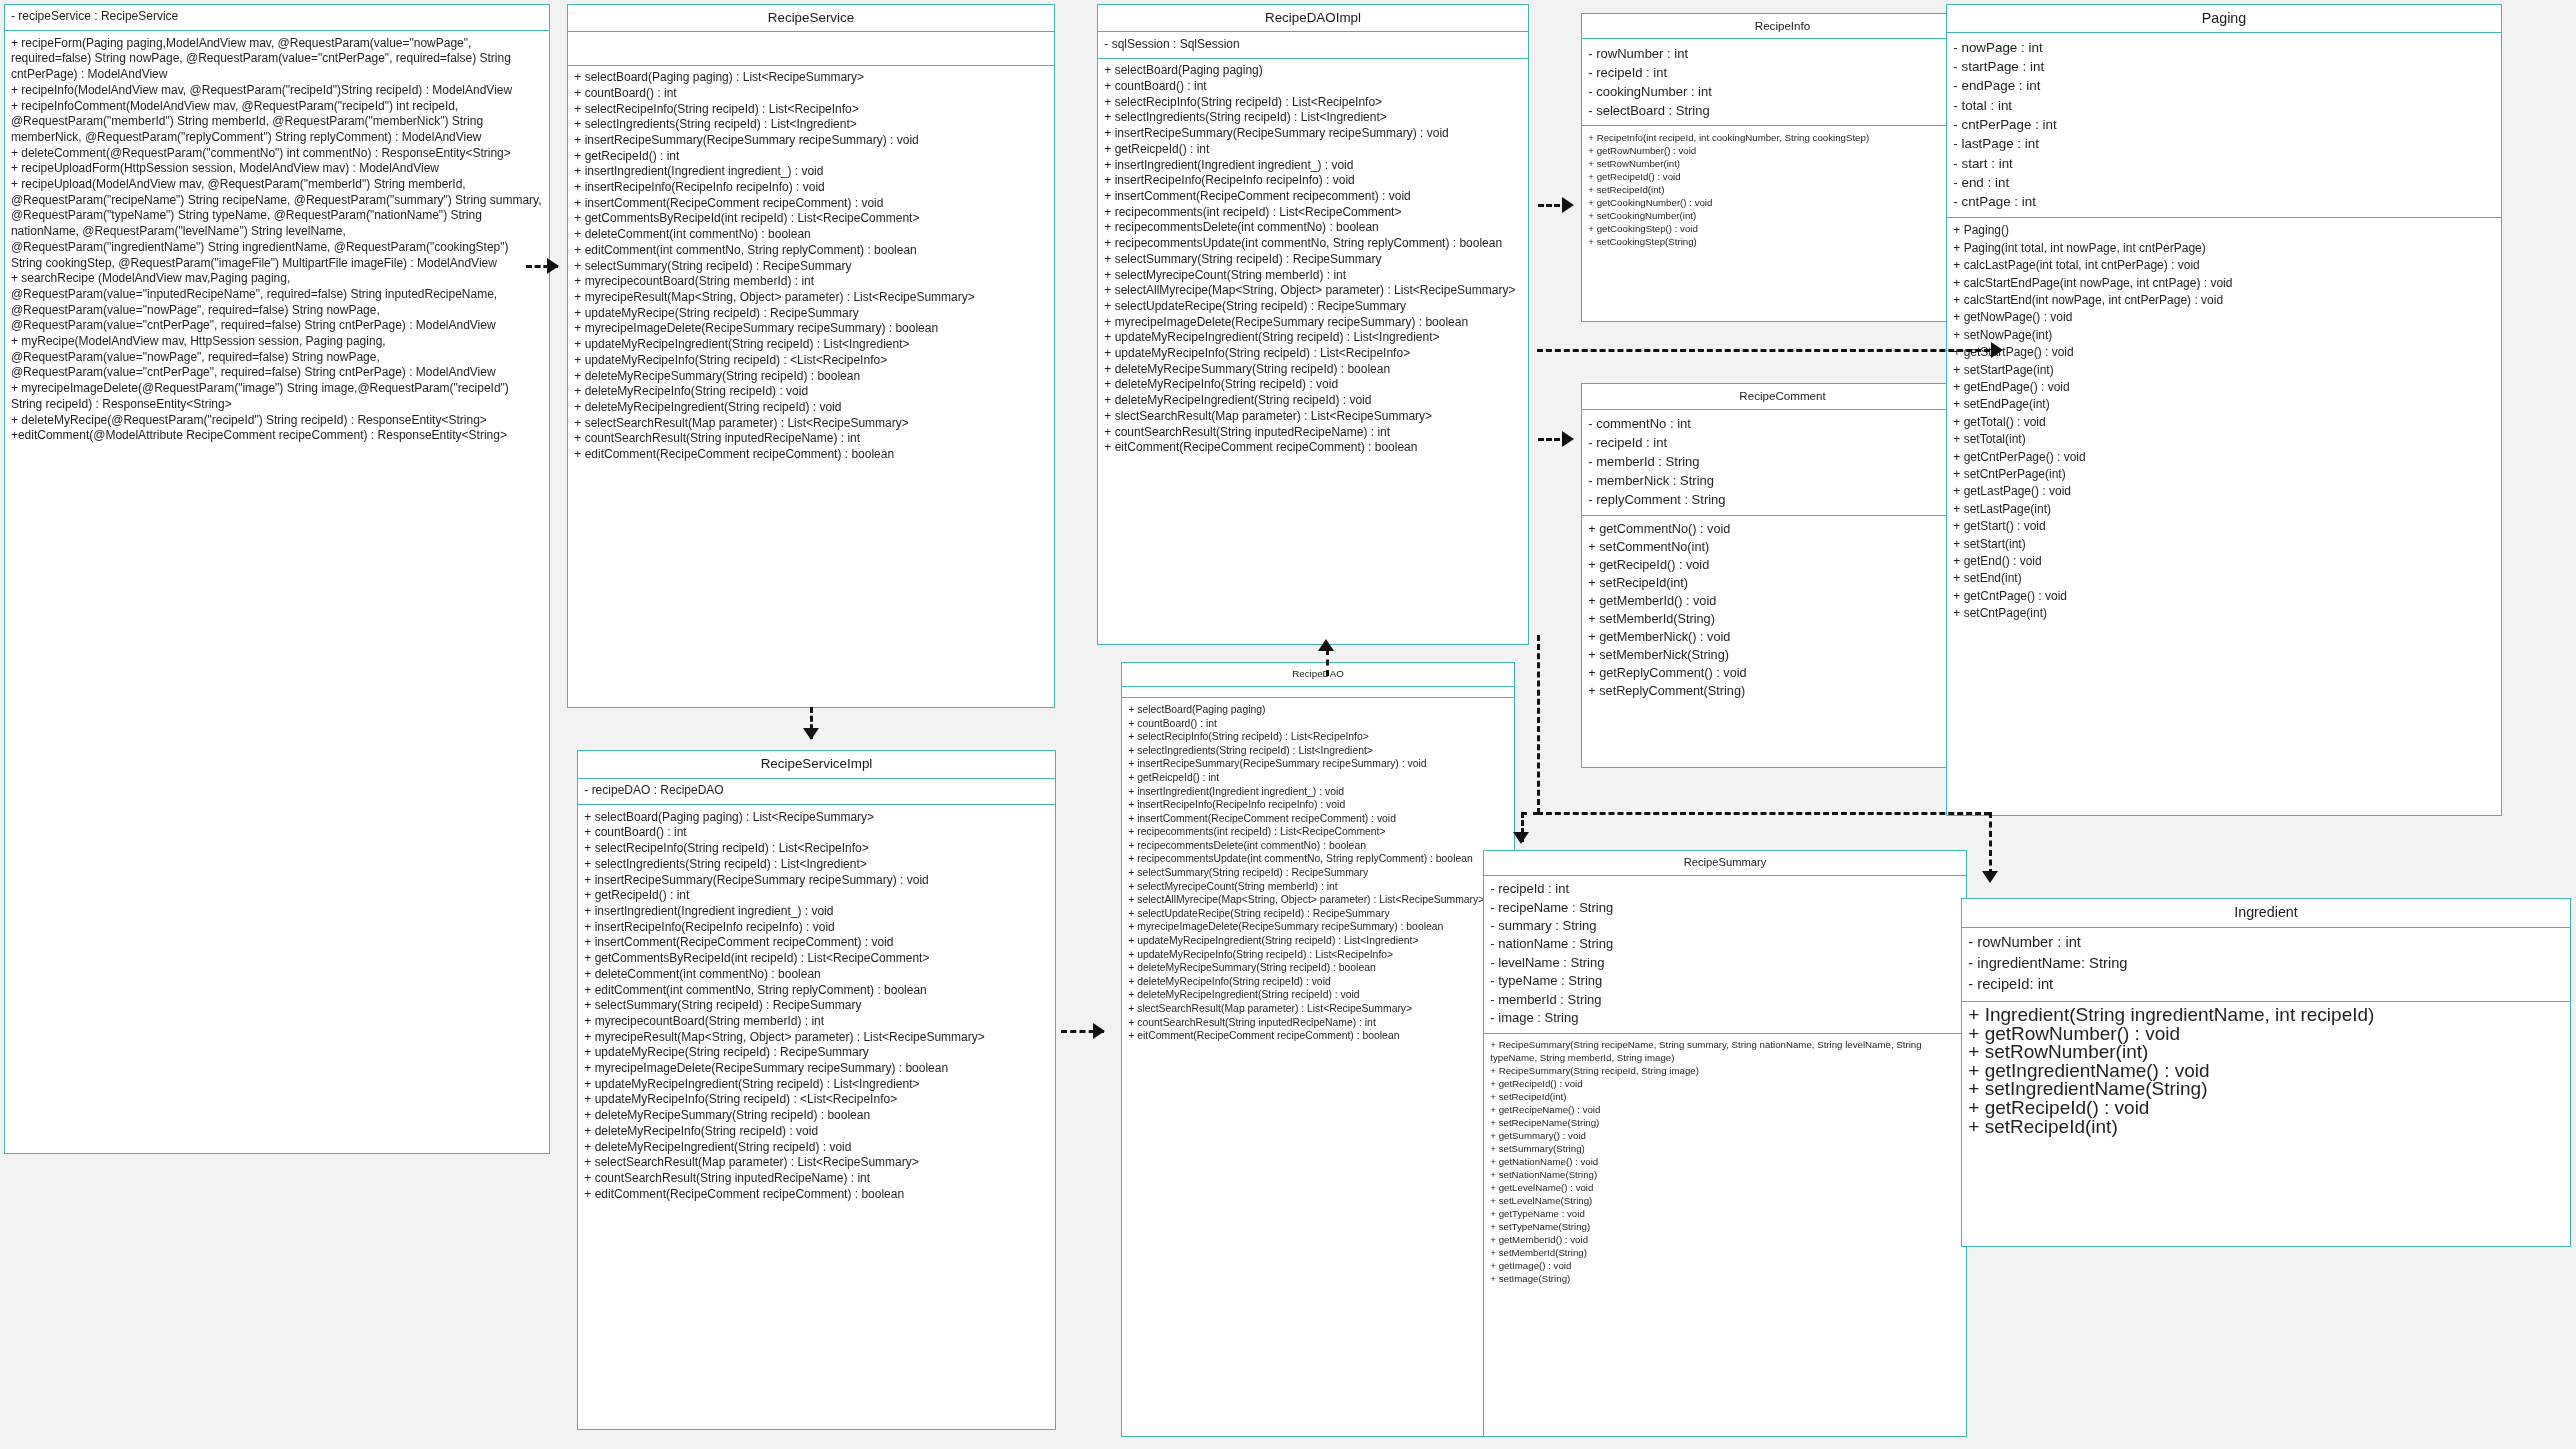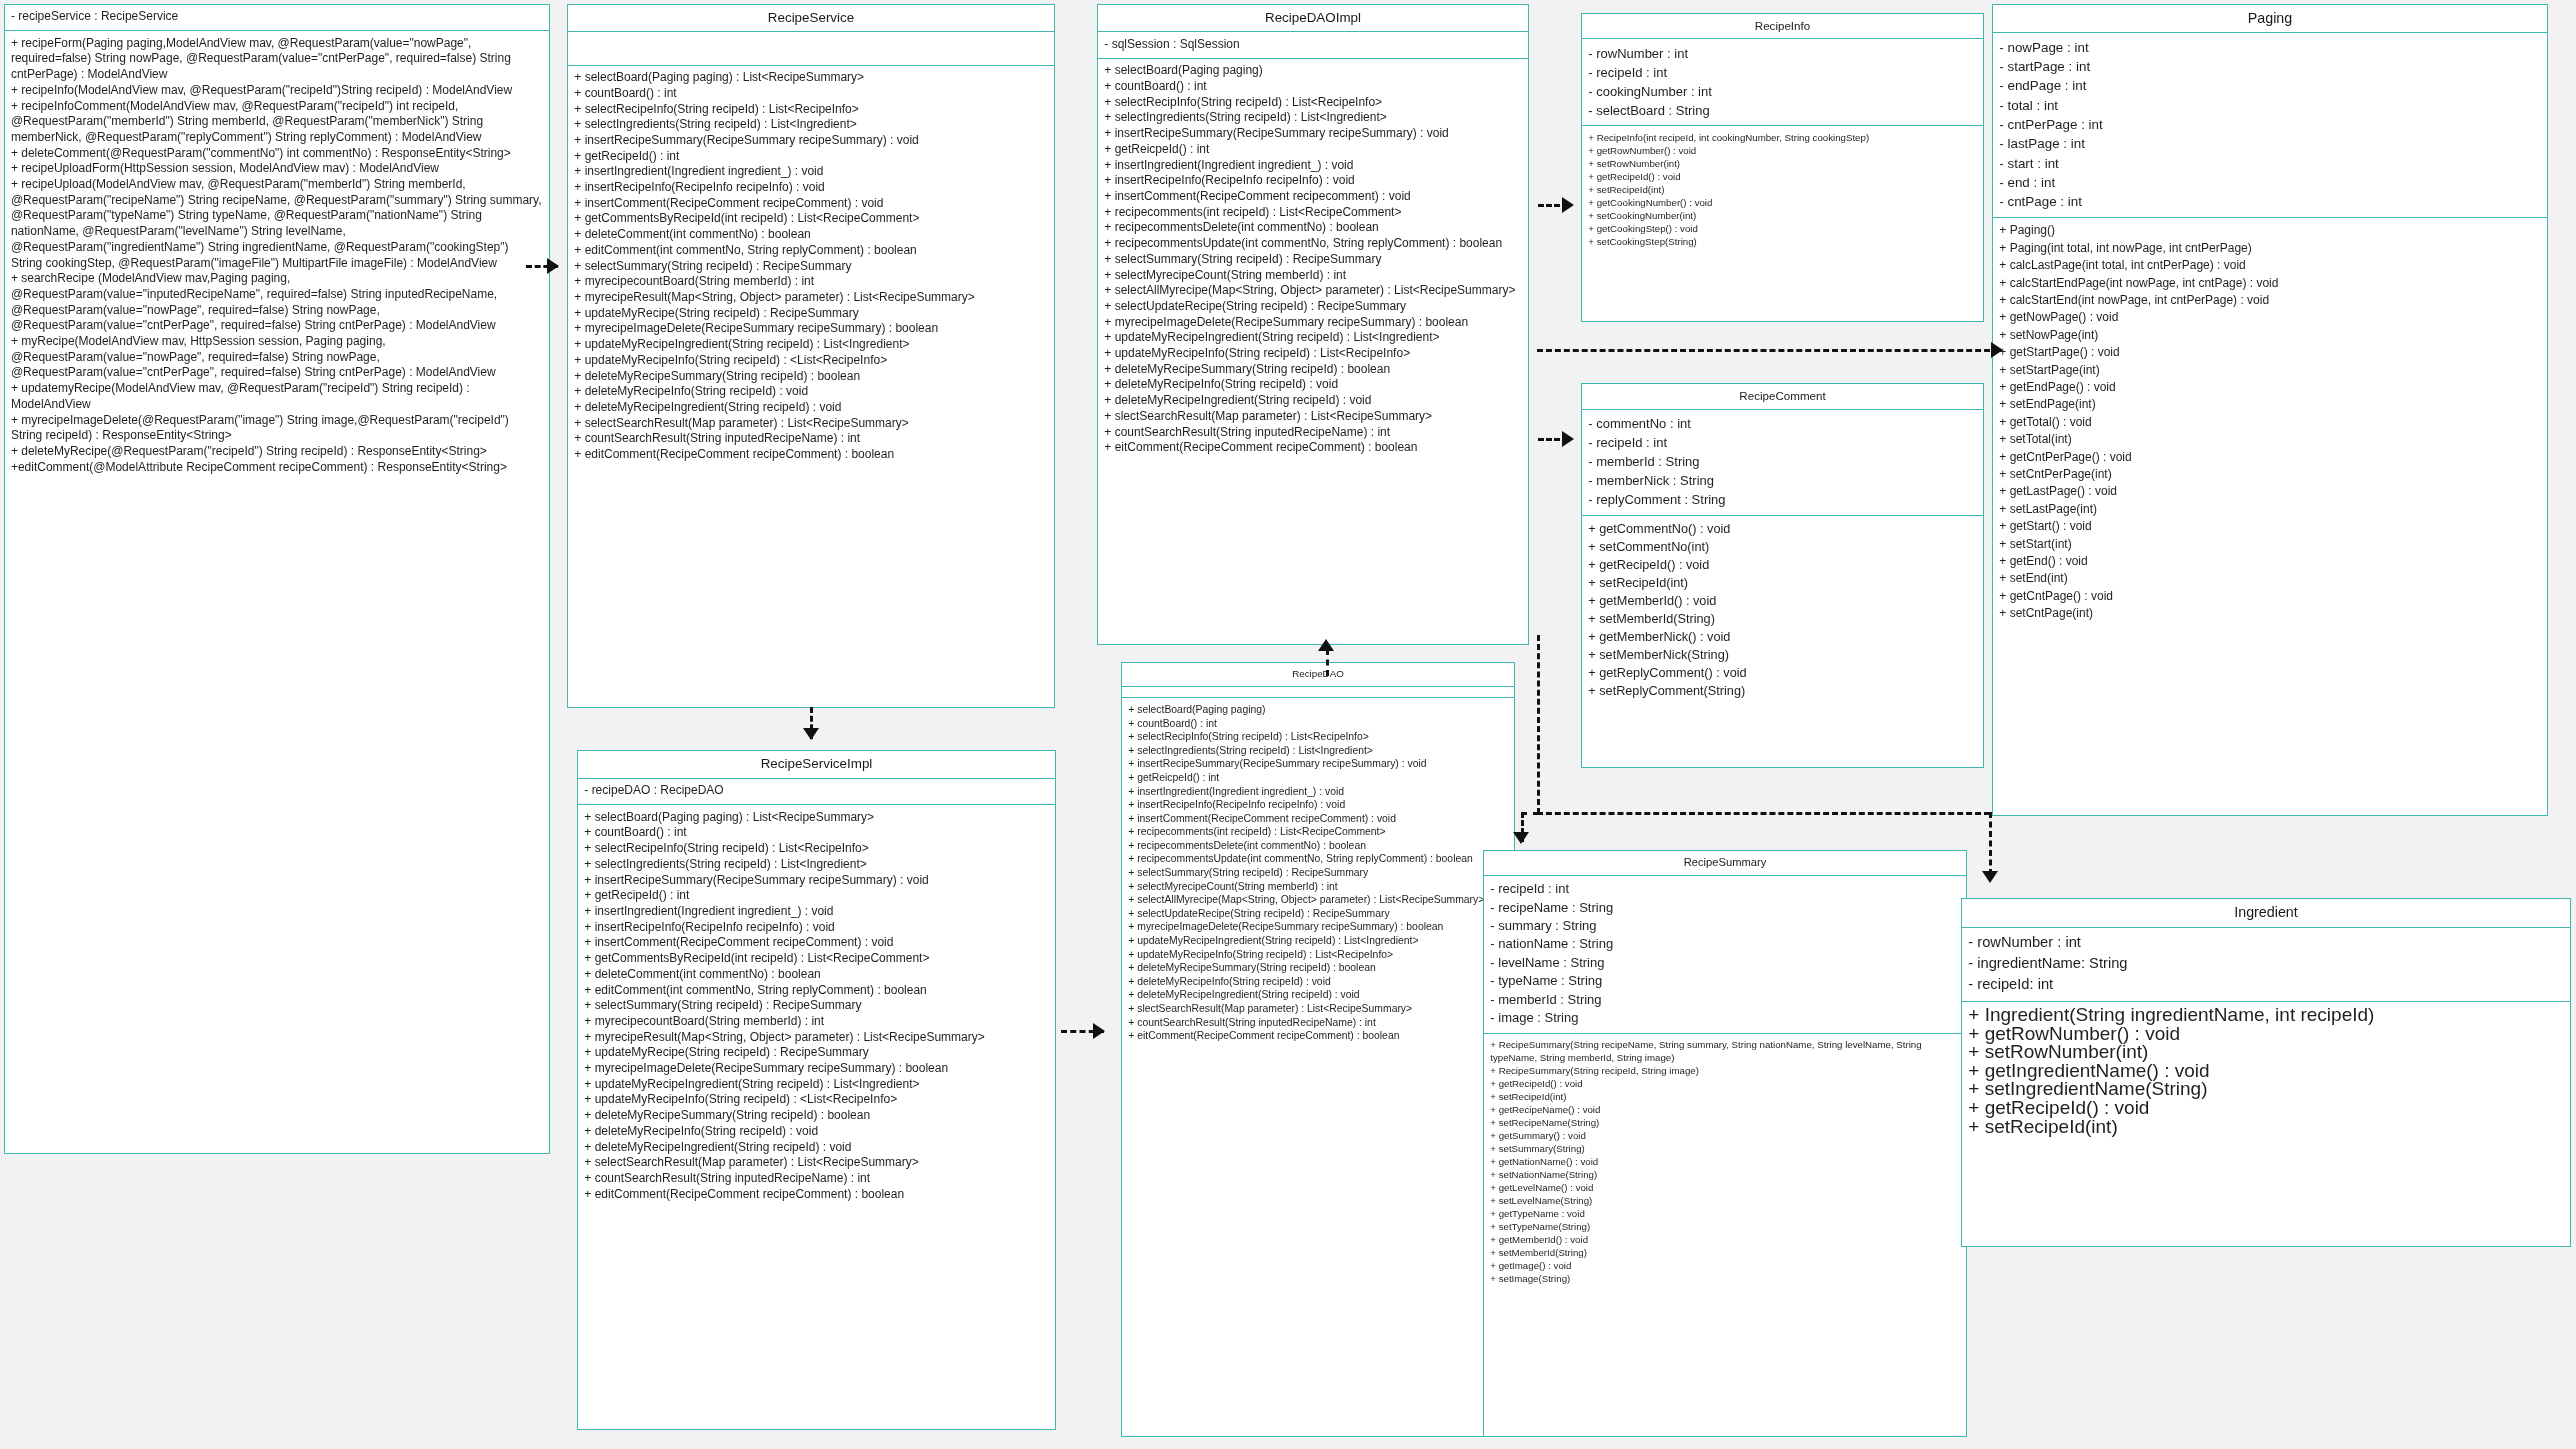--- a/index.html
+++ b/index.html
@@ -108,21 +108,20 @@
     </div>
   <div class="uml-ops">
       <span class="ln">+ recipeForm(Paging paging,ModelAndView mav, @RequestParam(value="nowPage", required=false) String nowPage, @RequestParam(value="cntPerPage", required=false) String cntPerPage) : ModelAndView</span>
       <span class="ln">+ recipeInfo(ModelAndView mav, @RequestParam("recipeId")String recipeId) : ModelAndView</span>
       <span class="ln">+ recipeInfoComment(ModelAndView mav, @RequestParam("recipeId") int recipeId, @RequestParam("memberId") String memberId, @RequestParam("memberNick") String memberNick, @RequestParam("replyComment") String replyComment) : ModelAndView</span>
       <span class="ln">+ deleteComment(@RequestParam("commentNo") int commentNo) : ResponseEntity&lt;String&gt;</span>
       <span class="ln">+ recipeUploadForm(HttpSession session, ModelAndView mav) : ModelAndView</span>
       <span class="ln">+ recipeUpload(ModelAndView mav, @RequestParam("memberId") String memberId, @RequestParam("recipeName") String recipeName, @RequestParam("summary") String summary, @RequestParam("typeName") String typeName, @RequestParam("nationName") String nationName, @RequestParam("levelName") String levelName, @RequestParam("ingredientName") String ingredientName, @RequestParam("cookingStep") String cookingStep, @RequestParam("imageFile") MultipartFile imageFile) : ModelAndView</span>
       <span class="ln">+ searchRecipe (ModelAndView mav,Paging paging, @RequestParam(value="inputedRecipeName", required=false) String inputedRecipeName, @RequestParam(value="nowPage", required=false) String nowPage, @RequestParam(value="cntPerPage", required=false) String cntPerPage) : ModelAndView</span>
       <span class="ln">+ myRecipe(ModelAndView mav, HttpSession session, Paging paging, @RequestParam(value="nowPage", required=false) String nowPage, @RequestParam(value="cntPerPage", required=false) String cntPerPage) : ModelAndView</span>
-      <span class="ln">+ updatemyRecipe(ModelAndView mav, @RequestParam("recipeId") String recipeId) : ModelAndView</span>
       <span class="ln">+ myrecipeImageDelete(@RequestParam("image") String image,@RequestParam("recipeId") String recipeId) : ResponseEntity&lt;String&gt;</span>
       <span class="ln">+ deleteMyRecipe(@RequestParam("recipeId") String recipeId) : ResponseEntity&lt;String&gt;</span>
       <span class="ln">+editComment(@ModelAttribute RecipeComment recipeComment) : ResponseEntity&lt;String&gt;</span>
     </div>
 </div>
 
 <div class="uml-box" id="box-RecipeService" style="left:567px;top:3.6px;width:488px;height:704px;">
   <div class="uml-title">RecipeService</div>
   <div class="uml-attrs empty"></div>
   <div class="uml-ops">
@@ -291,21 +290,21 @@
       <span class="ln">+ setRecipeId(int)</span>
       <span class="ln">+ getMemberId() : void</span>
       <span class="ln">+ setMemberId(String)</span>
       <span class="ln">+ getMemberNick() : void</span>
       <span class="ln">+ setMemberNick(String)</span>
       <span class="ln">+ getReplyComment() : void</span>
       <span class="ln">+ setReplyComment(String)</span>
     </div>
 </div>
 
-<div class="uml-box" id="box-Paging" style="left:1992px;top:3.6px;width:556px;height:812px;">
+<div class="uml-box" id="box-Paging" style="left:1946px;top:3.6px;width:556px;height:812px;">
   <div class="uml-title">Paging</div>
   <div class="uml-attrs">
       <span class="ln">- nowPage : int</span>
       <span class="ln">- startPage : int</span>
       <span class="ln">- endPage : int</span>
       <span class="ln">- total : int</span>
       <span class="ln">- cntPerPage : int</span>
       <span class="ln">- lastPage : int</span>
       <span class="ln">- start : int</span>
       <span class="ln">- end : int</span>

